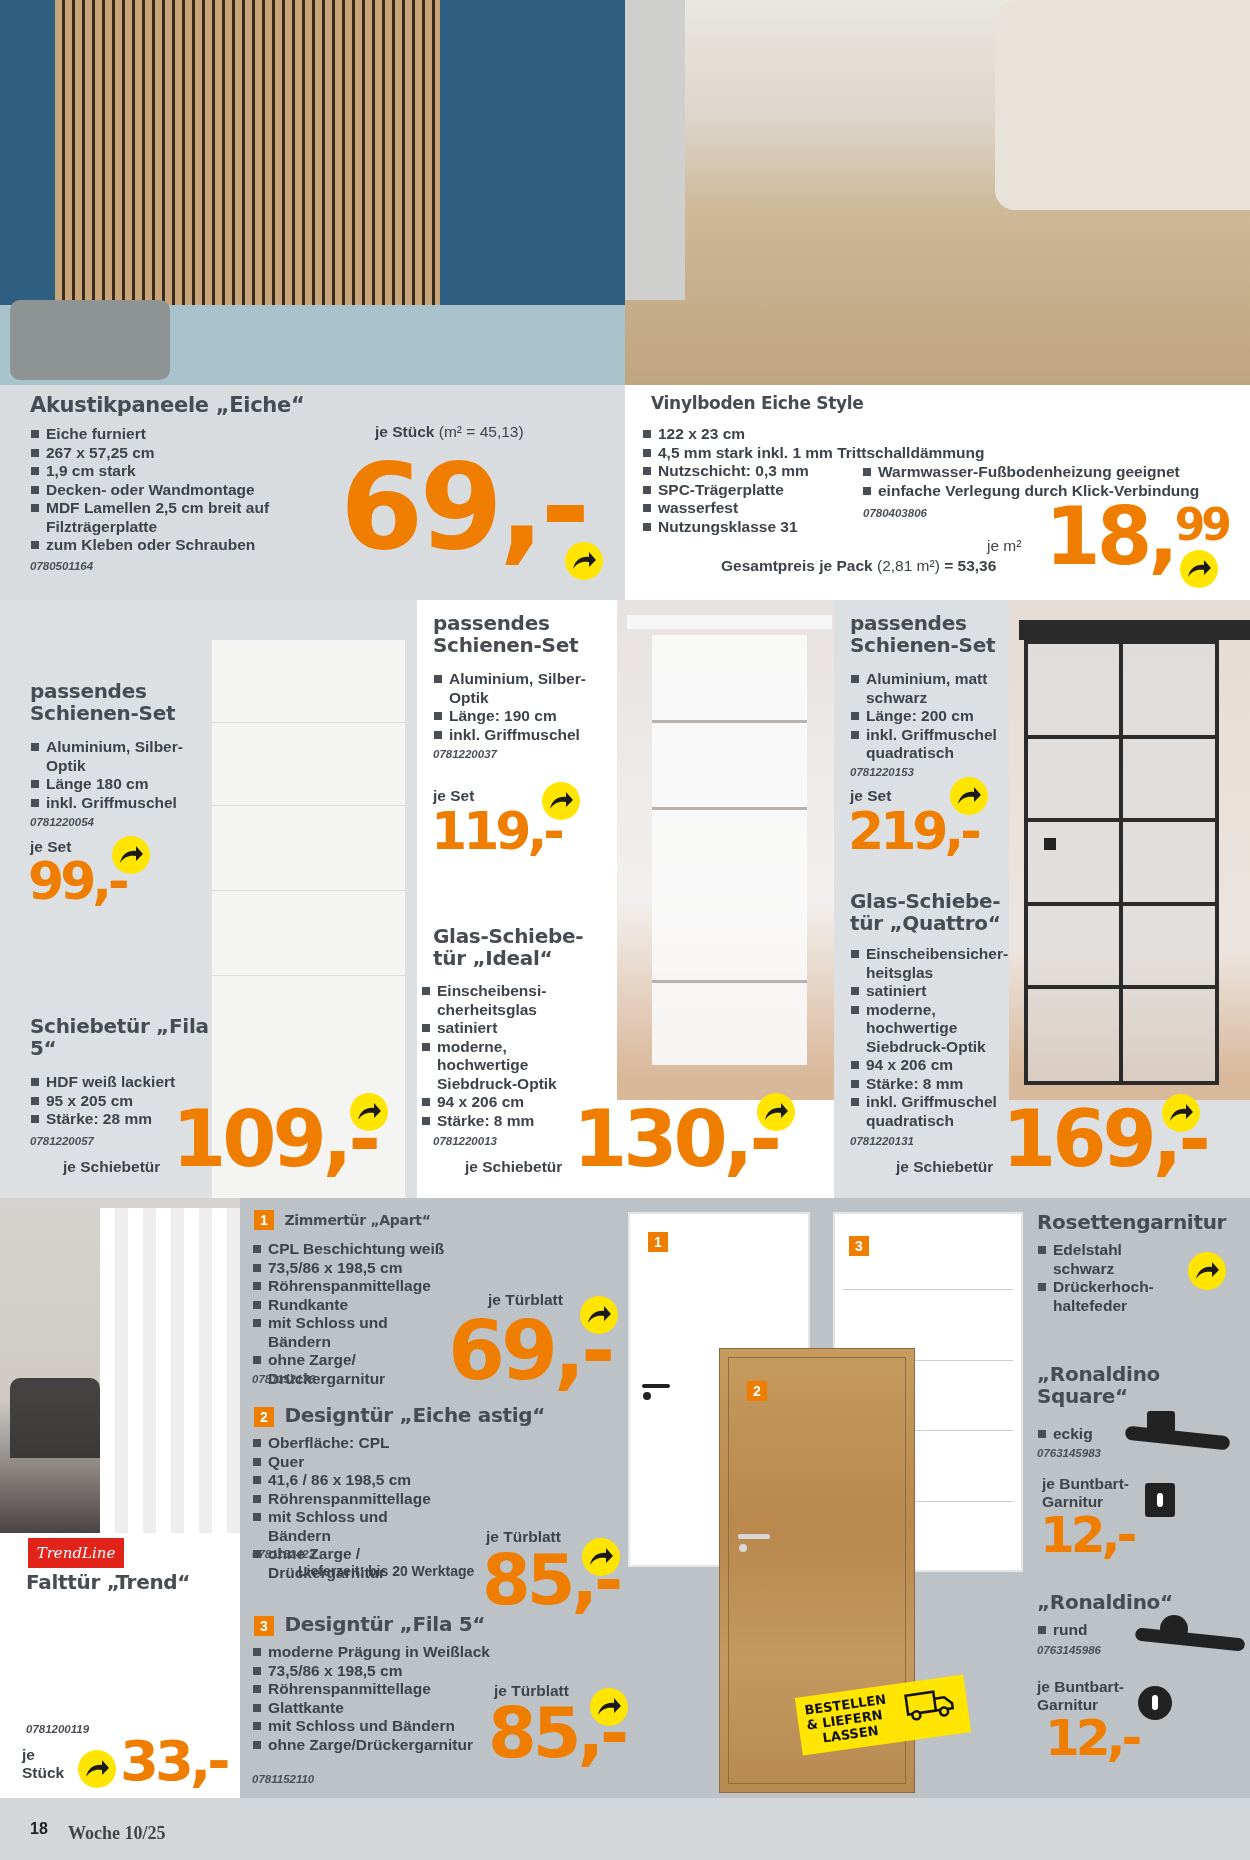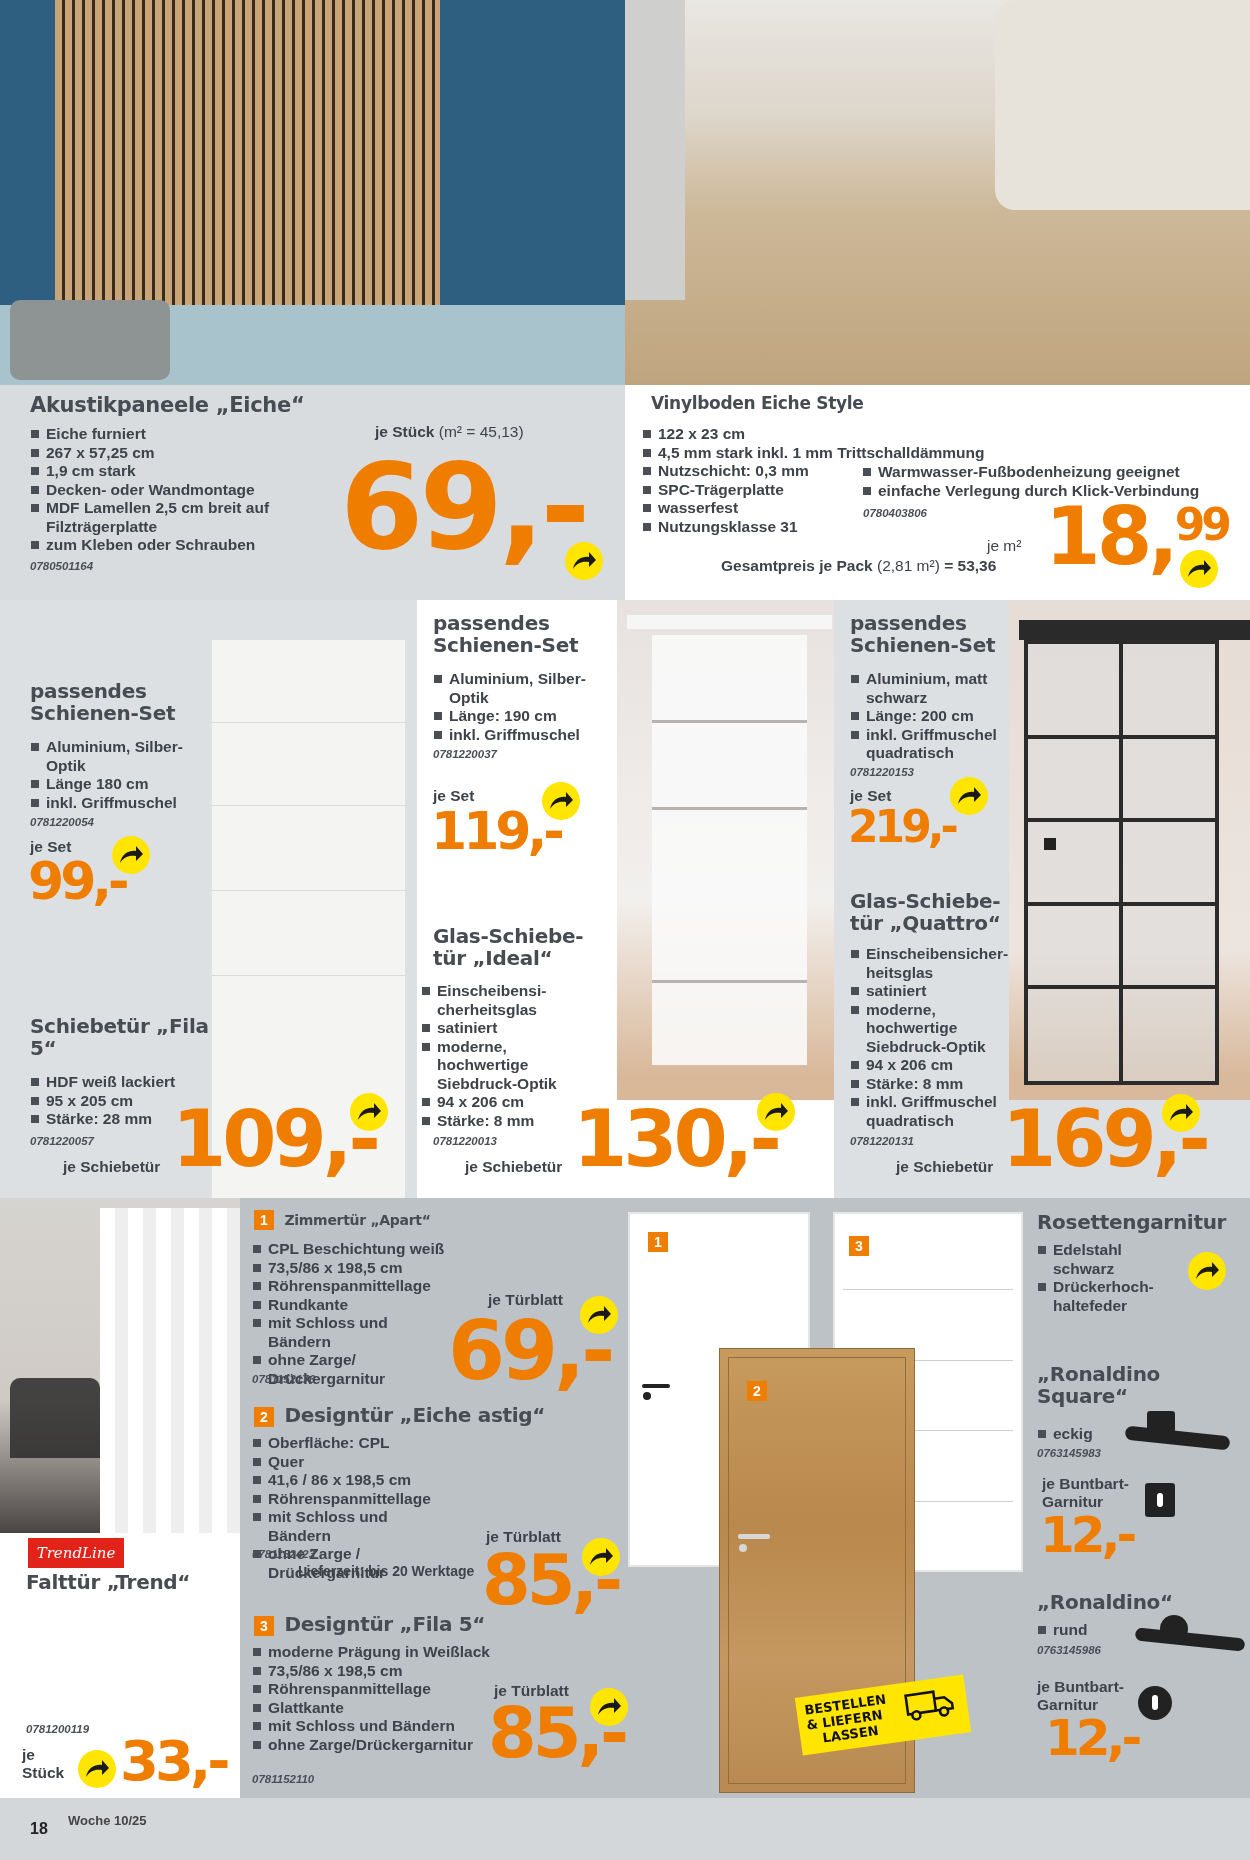--- a/index.html
+++ b/index.html
@@ -167,21 +167,21 @@
     <div style="position:absolute;left:35px;top:238px;width:12px;height:12px;background:#222"></div>
   </div>
   <div class="abs title" style="left:16px;top:12px;width:160px;font-size:20px;line-height:22px">passendes Schienen-Set</div>
   <ul class="b abs" style="left:16px;top:70px;width:170px">
     <li>Aluminium, matt schwarz</li>
     <li>Länge: 200 cm</li>
     <li>inkl. Griffmuschel quadratisch</li>
   </ul>
   <div class="abs art" style="left:16px;top:166px">0781220153</div>
   <div class="abs unit" style="left:16px;top:187px">je Set</div>
-  <div class="abs price" style="left:14px;top:205px;font-size:44px">219,-</div>
+  <div class="abs price" style="left:14px;top:205px;font-size:52px">219,-</div>
   <div class="abs arrow" style="left:116px;top:177px">
       <svg viewBox="0 0 26 20">
         <path d="M2 18 C4 8 12 5 18 6 L18 1 L25 9 L18 16 L18 11 C11 10 6 12 2 18Z" fill="#1a1a1a"></path>
       </svg>
     </div>
 
   <div class="abs title" style="left:16px;top:290px;width:170px;font-size:20px;line-height:22px">Glas-Schiebe-tür „Quattro“</div>
   <ul class="b abs" style="left:16px;top:345px;width:165px">
     <li>Einscheibensicher-heitsglas</li>
     <li>satiniert</li>
@@ -350,14 +350,14 @@
     <div style="position:absolute;left:25px;top:-8px;width:28px;height:28px;background:#222;border-radius:50%"></div>
     <div style="position:absolute;left:0;top:10px;width:110px;height:13px;background:#222;border-radius:8px;transform:rotate(6deg)"></div>
   </div>
   <div class="abs" style="left:898px;top:488px;width:34px;height:34px;background:#222;border-radius:50%">
       <div style="position:absolute;left:14px;top:9px;width:6px;height:15px;background:#fff;border-radius:3px"></div>
     </div>
 </div>
 
 <div class="abs" style="left:0;top:1798px;width:1250px;height:62px;background:#d4d7da">
   <span class="abs" style="left:30px;top:22px;font-size:16px;font-weight:bold;color:#222">18</span>
-  <span class="abs" style="left:68px;top:15px;font-size:13px;font-weight:bold;color:#444;font-family:Liberation Sans, sans-serif">Woche 10/25</span>
+  <span class="abs" style="left:68px;top:25px;font-size:18px;font-weight:bold;color:#444;font-family:Liberation Serif, serif">Woche 10/25</span>
 </div>
 
 </body></html>

